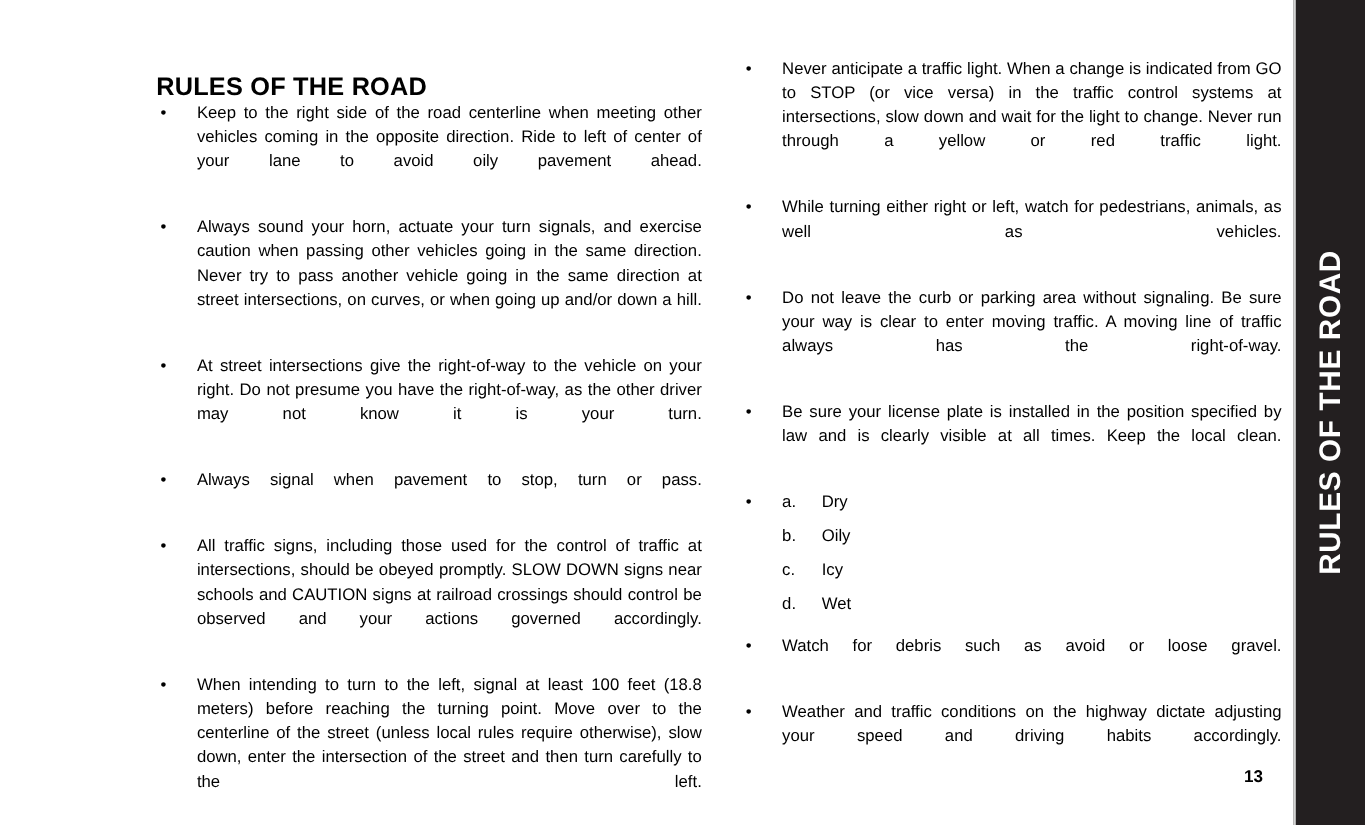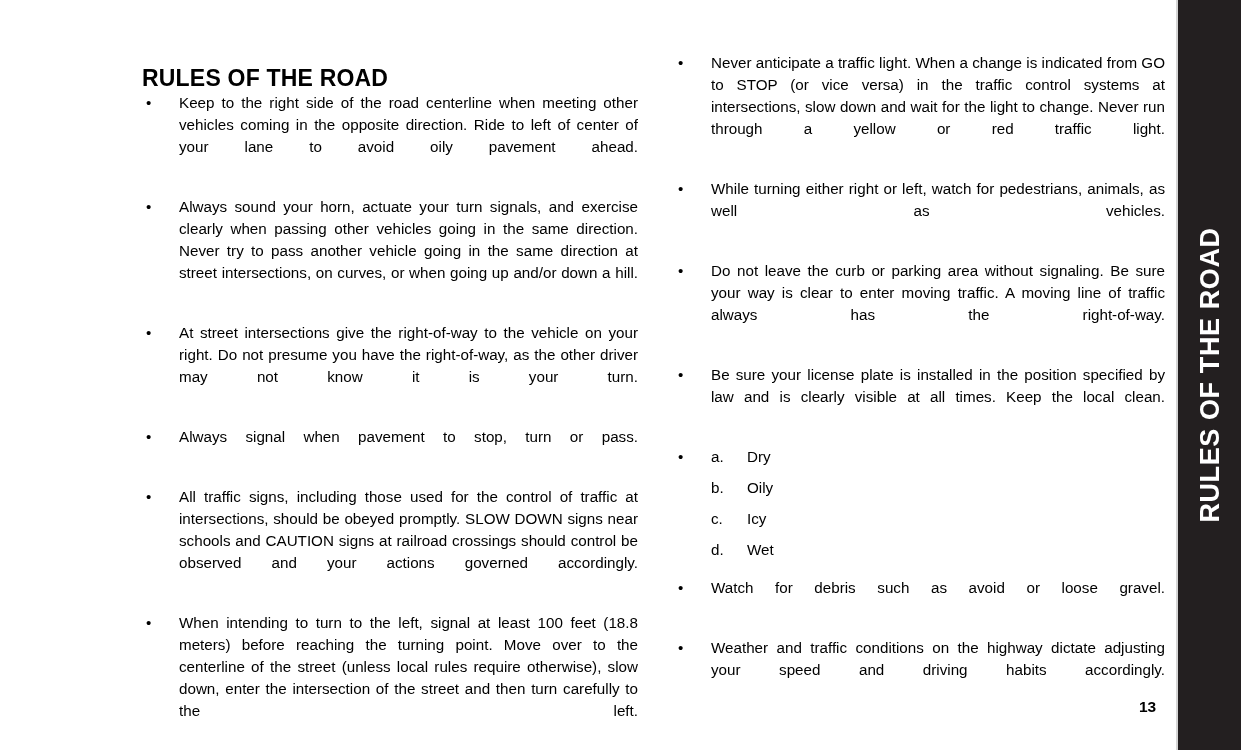--- a/index.html
+++ b/index.html
@@ -123,41 +123,41 @@
     left: 0;
     top: 0;
   }
 
   
   #page-number {
     position: absolute;
     left: 1131px;
     top: 698px;
     width: 33px;
-    text-align: center;
+    text-align: left;
     font-size: 15.5px;
     font-weight: bold;
   }
 </style>
 </head>
 <body>
 
 <div id="page">
 
   <h1 id="page-heading">RULES OF THE ROAD</h1>
 
   <div class="column" id="col-left" style="top:92px;">
     <ul class="bullets" id="left-list">
         <li class="bullet">
           <span class="dot">•</span>
           <span class="txt"><span>Keep to the right side of the road centerline when meeting other vehicles coming in the opposite direction. Ride to left of center of your lane to avoid oily pavement ahead.</span></span>
         </li>
         <li class="bullet">
           <span class="dot">•</span>
-          <span class="txt"><span>Always sound your horn, actuate your turn signals, and exercise </span><b>clearly</b><span> when passing other vehicles going in the same direction. Never try to pass another vehicle going in the same direction at street intersections, on curves, or when going up and/or down a hill.</span></span>
+          <span class="txt"><span>Always sound your horn, actuate your turn signals, and exercise </span><b>caution</b><span> when passing other vehicles going in the same direction. Never try to pass another vehicle going in the same direction at street intersections, on curves, or when going up and/or down a hill.</span></span>
         </li>
         <li class="bullet">
           <span class="dot">•</span>
           <span class="txt"><span>At street intersections give the right-of-way to the vehicle on your right. Do </span><b>not</b><span> presume you have the right-of-way, as the other driver may not know it is your turn.</span></span>
         </li>
         <li class="bullet">
           <span class="dot">•</span>
           <span class="txt"><span>Always signal when pavement to stop, turn or pass.</span></span>
         </li>
         <li class="bullet">

